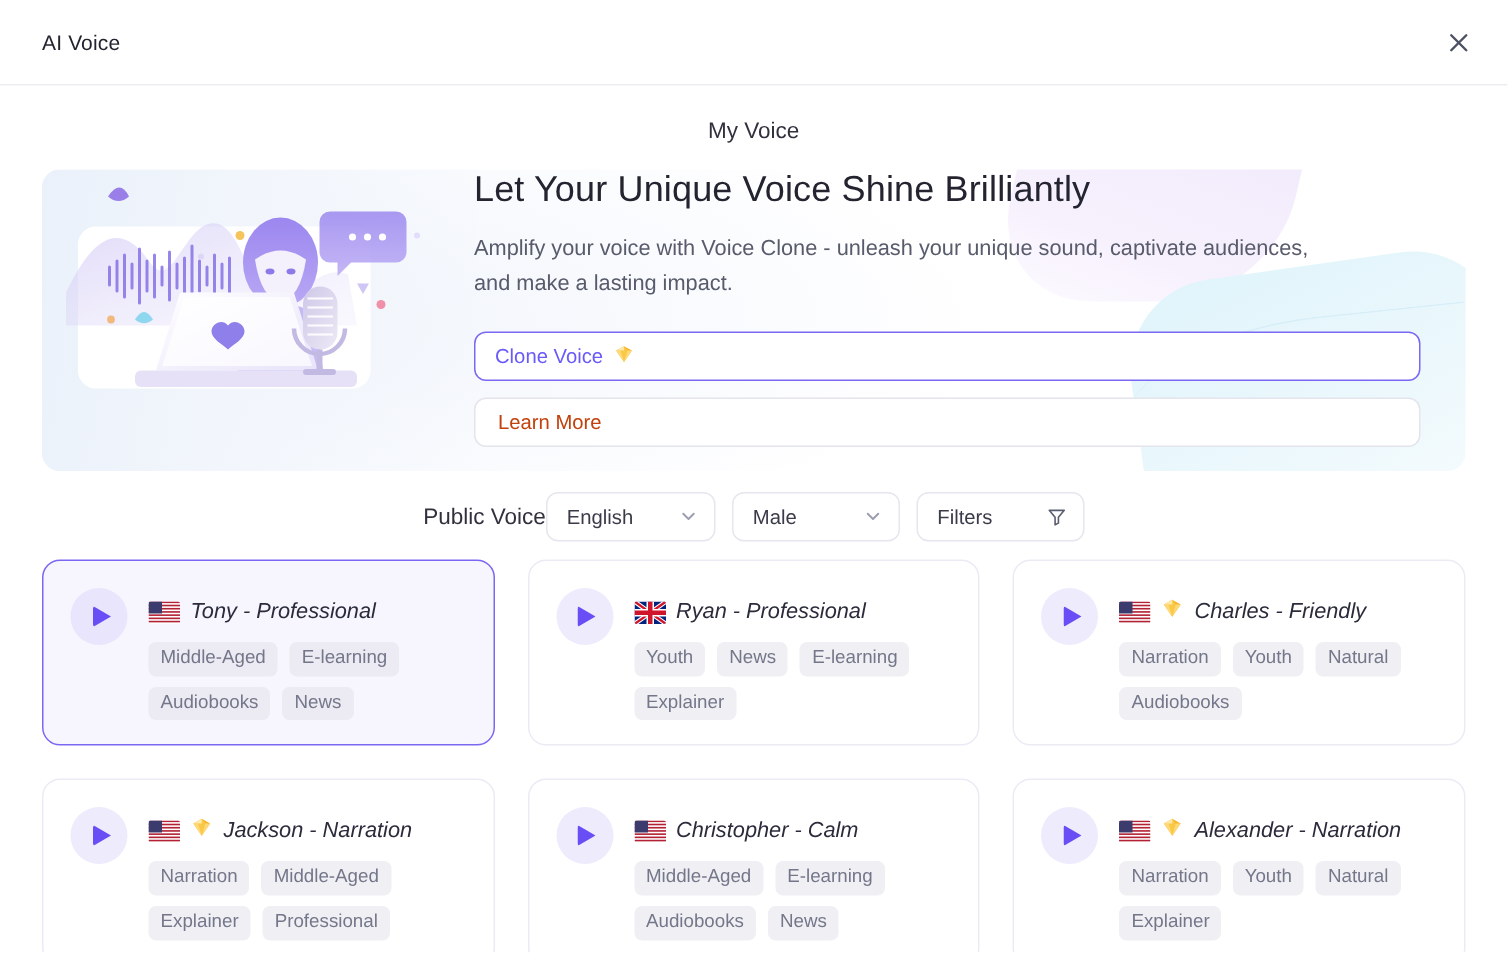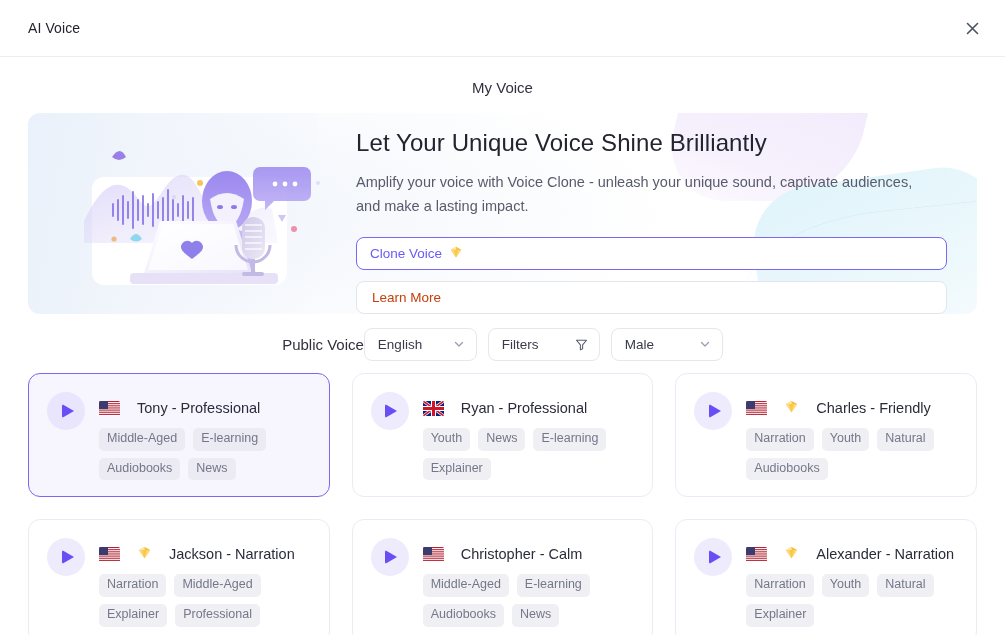--- a/index.html
+++ b/index.html
@@ -77,22 +77,21 @@
   
   .banner {
     position: relative;
     height: 201px;
     border-radius: 12px;
     overflow: hidden;
     background:
       radial-gradient(120% 160% at 2% 50%, #eef3fb 0%, #f4f7fc 22%, #ffffff 55%) ,
       #ffffff;
     display: flex;
-    align-items: flex-end;
-    padding-left: 40px;
+    align-items: flex-start;
   }
   .banner-deco-purple {
     position: absolute;
     right: 112px; top: -62px;
     width: 190px; height: 150px;
     background: linear-gradient(200deg, #efe7fb 0%, #f7f1fd 70%, #fdfbff 100%);
     border-radius: 0 0 70px 70px;
     transform: skewX(-13deg);
   }
   .banner-deco-cyan {
@@ -235,24 +234,25 @@
     border-left: 12px solid #6a4ef5;
     border-top: 7.5px solid transparent;
     border-bottom: 7.5px solid transparent;
     border-radius: 2px;
     margin-left: 3px;
   }
   .voice-main { flex: 1; min-width: 0; }
   .voice-name-row {
     display: flex;
     align-items: center;
-    gap: 17px;
+    gap: 7px;
     height: 22px;
     margin-bottom: 9px;
     margin-top: 6px;
+    font-style: italic;
   }
   .voice-name {
     font-size: 14.5px;
     color: #2b2c3b;
     white-space: nowrap;
   }
   .flag { display: block; border-radius: 1.5px; }
   .gem { display: block; }
   .tag-row {
     display: flex;
@@ -406,33 +406,33 @@
     <div class="filters">
       <div class="select-box">
         <span>English</span>
         <span class="chev">
           <svg width="12" height="12" viewBox="0 0 12 12" fill="none" stroke="currentColor" stroke-width="1.3" stroke-linecap="round" stroke-linejoin="round">
               <path d="M2.5 4.5 L6 8 L9.5 4.5"></path>
             </svg>
         </span>
       </div>
       <div class="select-box wide">
+        <span>Male</span>
+        <span class="chev">
+          <svg width="12" height="12" viewBox="0 0 12 12" fill="none" stroke="currentColor" stroke-width="1.3" stroke-linecap="round" stroke-linejoin="round">
+              <path d="M2.5 4.5 L6 8 L9.5 4.5"></path>
+            </svg>
+        </span>
+      </div>
+      <div class="select-box wide">
         <span>Filters</span>
         <span class="funnel">
           <svg width="13" height="13" viewBox="0 0 14 14" fill="none" stroke="currentColor" stroke-width="1.15" stroke-linejoin="round">
             <path d="M1.6 2.4 h10.8 l-4.2 5 v4.2 l-2.4 1.2 v-5.4 z"></path>
           </svg>
-        </span>
-      </div>
-      <div class="select-box wide">
-        <span>Male</span>
-        <span class="chev">
-          <svg width="12" height="12" viewBox="0 0 12 12" fill="none" stroke="currentColor" stroke-width="1.3" stroke-linecap="round" stroke-linejoin="round">
-              <path d="M2.5 4.5 L6 8 L9.5 4.5"></path>
-            </svg>
         </span>
       </div>
     </div>
   </div>
 
   <div class="voice-grid">
       <div class="voice-card selected">
         <div class="play-circle">
           <span class="play-tri"></span>
         </div>

